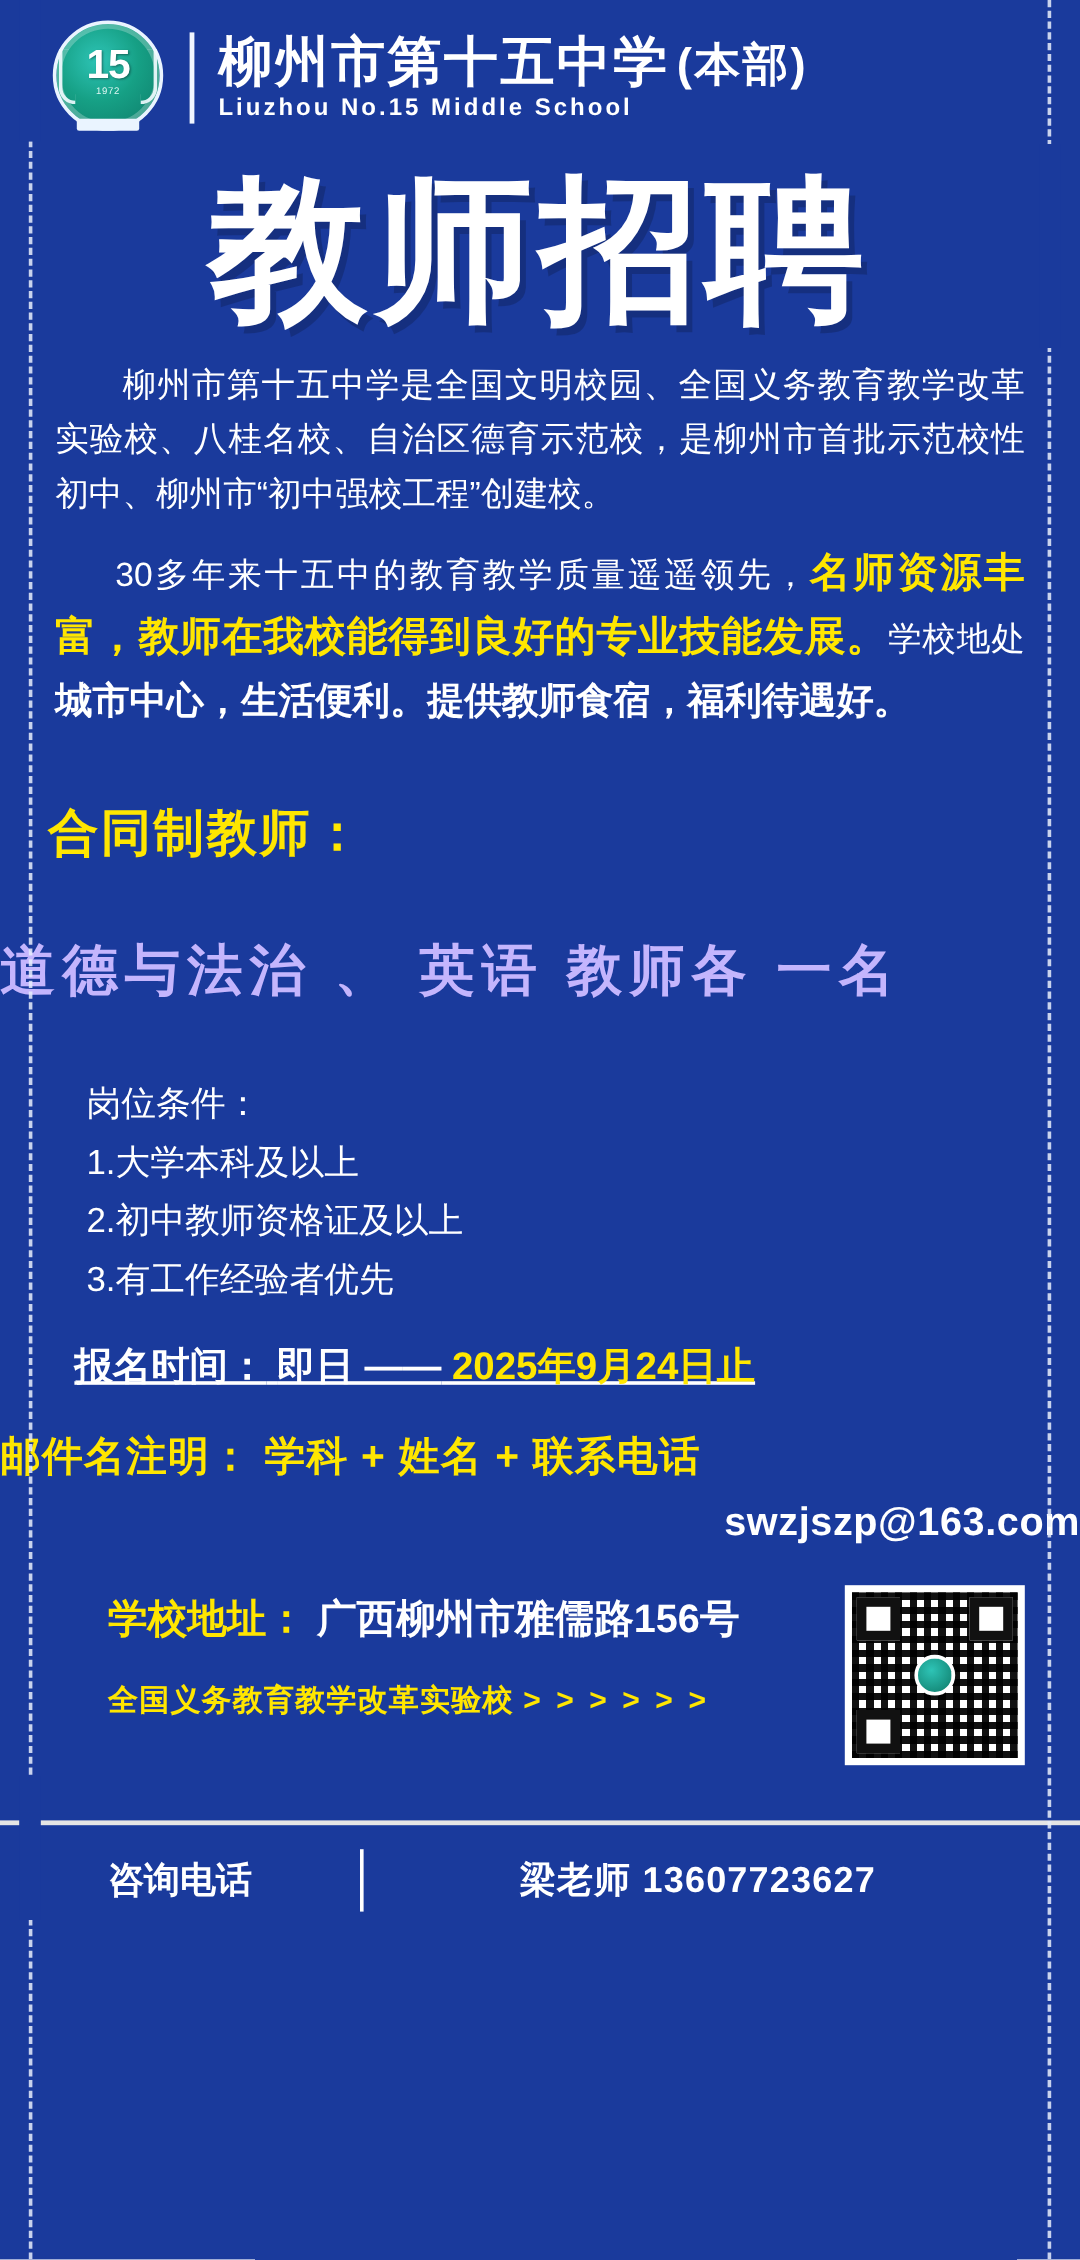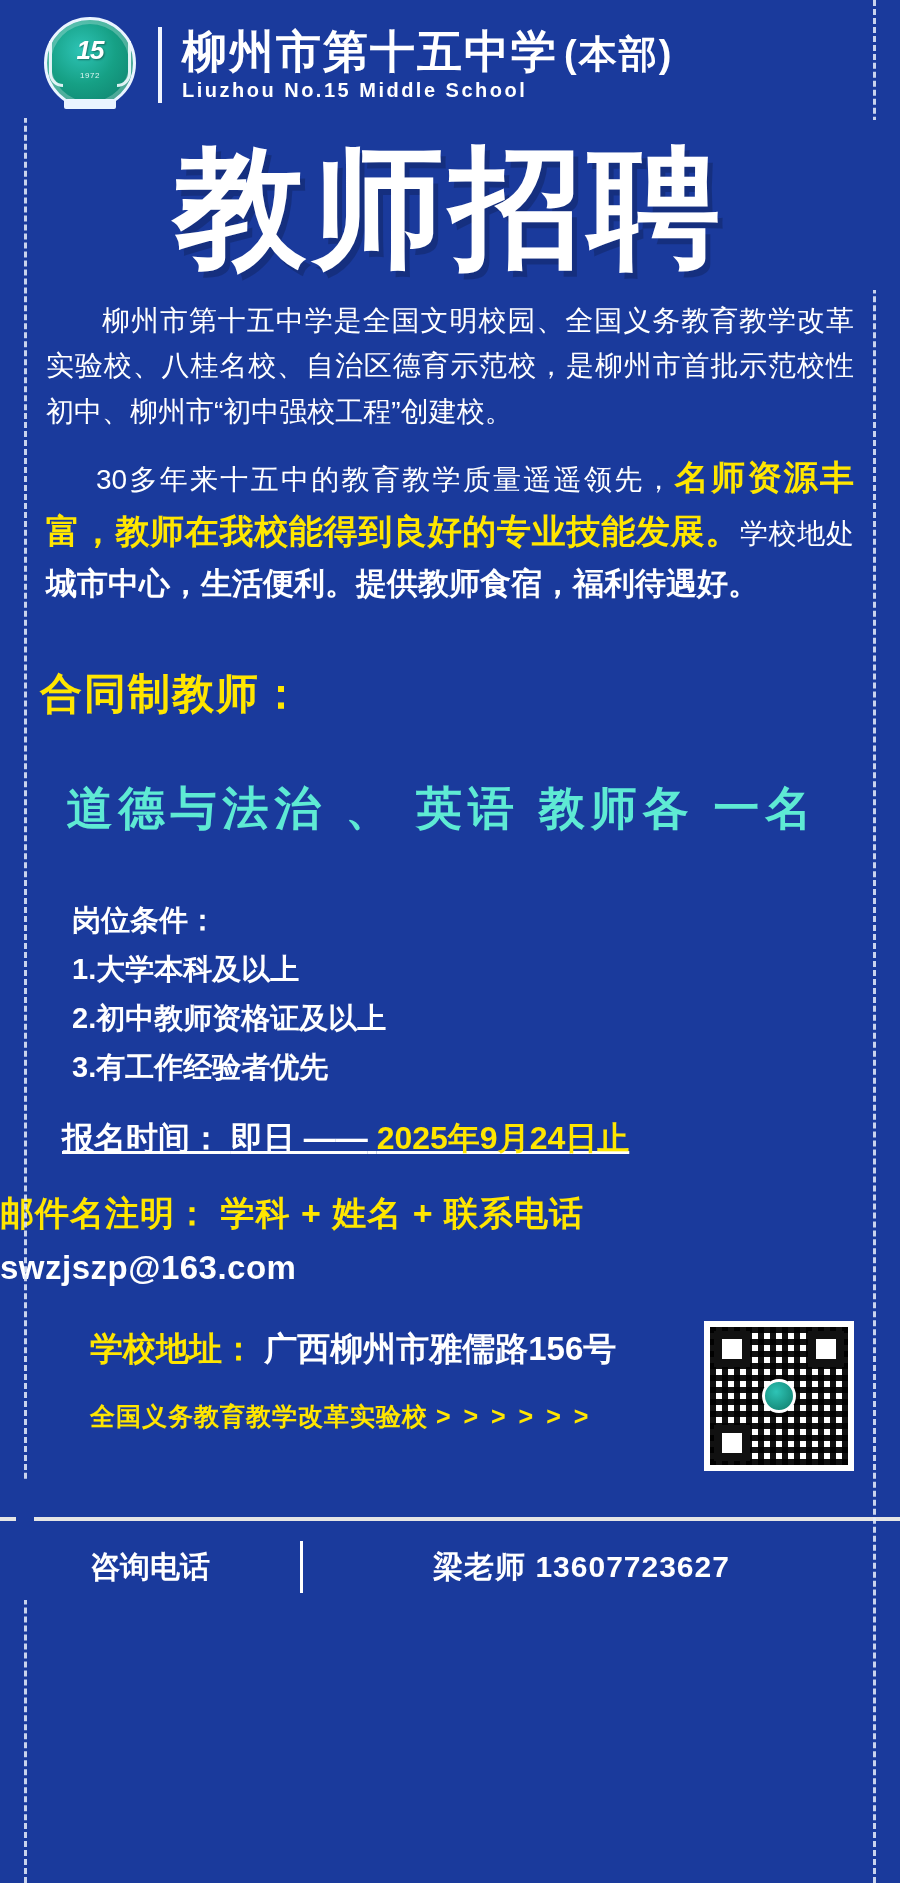--- a/index.html
+++ b/index.html
@@ -58,23 +58,22 @@
     background: radial-gradient(circle at 40% 35%, #2ec4b6 0%, #16a085 45%, #0e7a68 100%);
     border: 3px solid #eaf4ff;
     box-shadow: inset 0 0 0 4px rgba(255,255,255,.25);
   }
   .crest .num {
     position: absolute;
     left: 0; top: 20px;
     width: 100px;
     text-align: center;
     color: #ffffff;
-    font-size: 26px;
-    font-weight: bold;
-    font-style: italic;
+    font-size: 34px;
+    font-weight: bold;
     letter-spacing: -1px;
     text-shadow: 1px 1px 2px rgba(0,0,0,.4);
   }
   .crest .year {
     position: absolute;
     left: 0; top: 56px;
     width: 100px;
     text-align: center;
     color: #dff7f2;
     font-size: 8px;
@@ -173,54 +172,54 @@
   
   .sec-title {
     margin: 58px 0 0 40px;
     color: #ffe600;
     font-size: 42px;
     font-weight: bold;
     letter-spacing: 2px;
   }
   .posts {
     margin: 56px 16px 0 0;
-    text-align: center;
-    color: #5eead4;
+    text-align: left;
+    color: #c4b5fd;
     font-size: 46px;
     font-weight: bold;
     letter-spacing: 6px;
   }
 
   
   .reqs {
     margin: 56px 0 0 72px;
     color: #ffffff;
     font-size: 29px;
     line-height: 1.68;
-    font-weight: 700;
+    font-weight: 400;
   }
   .deadline {
     margin: 26px 0 0 62px;
     color: #ffffff;
     font-size: 32px;
     font-weight: 600;
     text-decoration: underline;
   }
   .deadline .date { color: #ffe600; font-weight: bold; }
   .mail-note {
     margin: 30px 0 0 0;
     text-align: left;
     color: #ffe600;
     font-size: 34px;
     font-weight: bold;
     letter-spacing: 1px;
   }
   .mail {
     margin: 12px 0 0 0;
-    text-align: left;
+    text-align: right;
     color: #ffffff;
     font-size: 33px;
     font-weight: bold;
     letter-spacing: .5px;
   }
 
   
   .addr-block {
     position: relative;
     margin: 34px 46px 0 46px;

